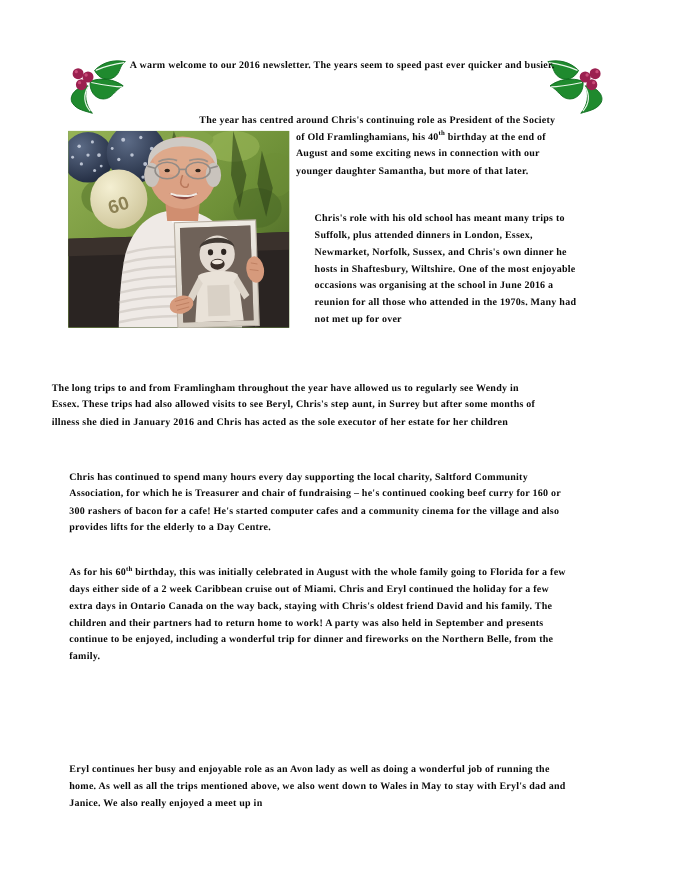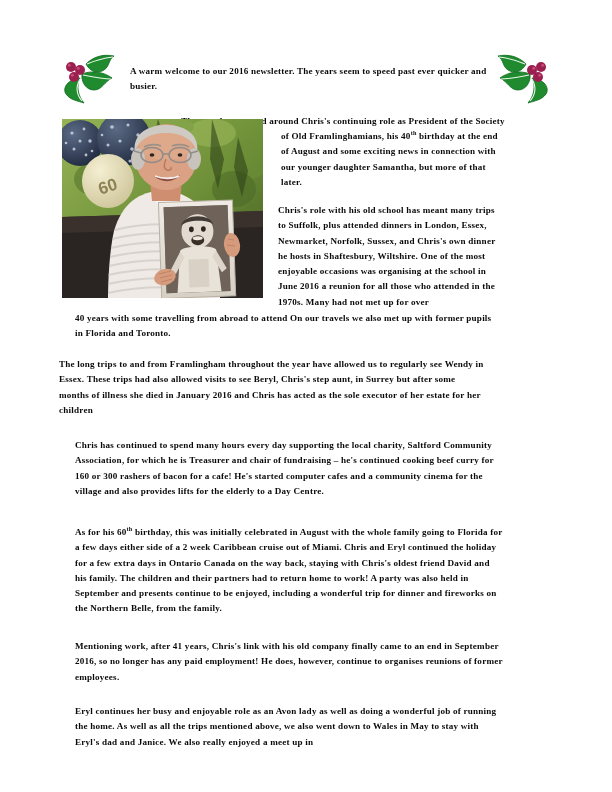--- a/index.html
+++ b/index.html
@@ -50,32 +50,32 @@
   .tblock {
     position: absolute;
     font-size: 9.1px;
     line-height: 15.3px;
     letter-spacing: 0.22px;
     text-align: left;
     font-weight: 600;
     color: #0a0a0a;
     -webkit-font-smoothing: none;
   }
-  .tblock p { margin: 12px; }
+  .tblock p { margin: 0; }
   .indent { text-indent: 52px; text-align: center; }
   sup {
     font-size: 6.2px;
     vertical-align: super;
     line-height: 0;
   }
 
   .p-intro     { left: 118px; top: 52px;  width: 390px; }
   .p-year      { left: 92px;  top: 102px; width: 450px; }
   .p-wrap1     { left: 269px; top: 117px; width: 246px; }
-  .p-wrap2     { left: 266px; top: 191px; width: 250px; }
+  .p-wrap2     { left: 286px; top: 191px; width: 250px; }
   .p-after     { left: 63px;  top: 299px; width: 448px; }
   .p-long      { left: 47px;  top: 345px; width: 452px; }
   .p-charity   { left: 63px;  top: 426px; width: 452px; }
   .p-birthday  { left: 63px;  top: 513px; width: 452px; }
   .p-work      { left: 63px;  top: 627px; width: 452px; }
   .p-eryl      { left: 63px;  top: 692px; width: 452px; }
 </style>
 </head>
 <body>
 
@@ -289,37 +289,31 @@
   </div>
 
   <div class="tblock p-wrap1">
     <p><span>of Old Framlinghamians, his 40</span><sup>th</sup><span> birthday at the end of August and some exciting news in connection with our younger daughter Samantha, but more of that later.</span></p>
   </div>
 
   <div class="tblock p-wrap2">
     <p>Chris's role with his old school has meant many trips to Suffolk, plus attended dinners in London, Essex, Newmarket, Norfolk, Sussex, and Chris's own dinner he hosts in Shaftesbury, Wiltshire.  One of the most enjoyable occasions was organising at the school in June 2016 a reunion for all those who attended in the 1970s. Many had not met up for over</p>
   </div>
 
-  <div class="tblock p-after">
-    <p>40 years with some travelling from abroad to attend  On our travels we also met up with former pupils in Florida and Toronto.</p>
-  </div>
 
   <div class="tblock p-long">
     <p>The long trips to and from Framlingham throughout the year have allowed us to regularly see Wendy in Essex.  These trips had also allowed visits to see Beryl, Chris's step aunt, in Surrey but after some months of illness she died in January 2016 and Chris has acted as the sole executor of her estate for her children</p>
   </div>
 
   <div class="tblock p-charity">
     <p>Chris has continued to spend many hours every day supporting the local charity, Saltford Community Association, for which he is Treasurer and chair of fundraising – he's continued cooking beef curry for 160 or 300 rashers of bacon for a cafe!  He's started computer cafes and a community cinema for the village and also provides lifts for the elderly to a Day Centre.</p>
   </div>
 
   <div class="tblock p-birthday">
     <p><span>As for his 60</span><sup>th</sup><span> birthday, this was initially celebrated in August with the whole family going to Florida for a few days either side of a 2 week Caribbean cruise out of Miami. Chris and Eryl continued the holiday for a few extra days in Ontario Canada on the way back, staying with Chris's oldest friend David and his family. The children and their partners had to return home to work! A party was also held in September and presents continue to be enjoyed, including a wonderful trip for dinner and fireworks on the Northern Belle, from the family.</span></p>
   </div>
 
-  <div class="tblock p-work">
-    <p>Mentioning work, after 41 years, Chris's link with his old company finally came to an end in September 2016, so no longer has any paid employment!  He does, however, continue to organises reunions of former employees.</p>
-  </div>
 
   <div class="tblock p-eryl">
     <p>Eryl continues her busy and enjoyable role as an Avon lady as well as doing a wonderful job of running the home.  As well as all the trips mentioned above, we also went down to Wales in May to stay with Eryl's dad and Janice. We also really enjoyed a meet up in</p>
   </div>
 
 </div>
 
 </body></html>

